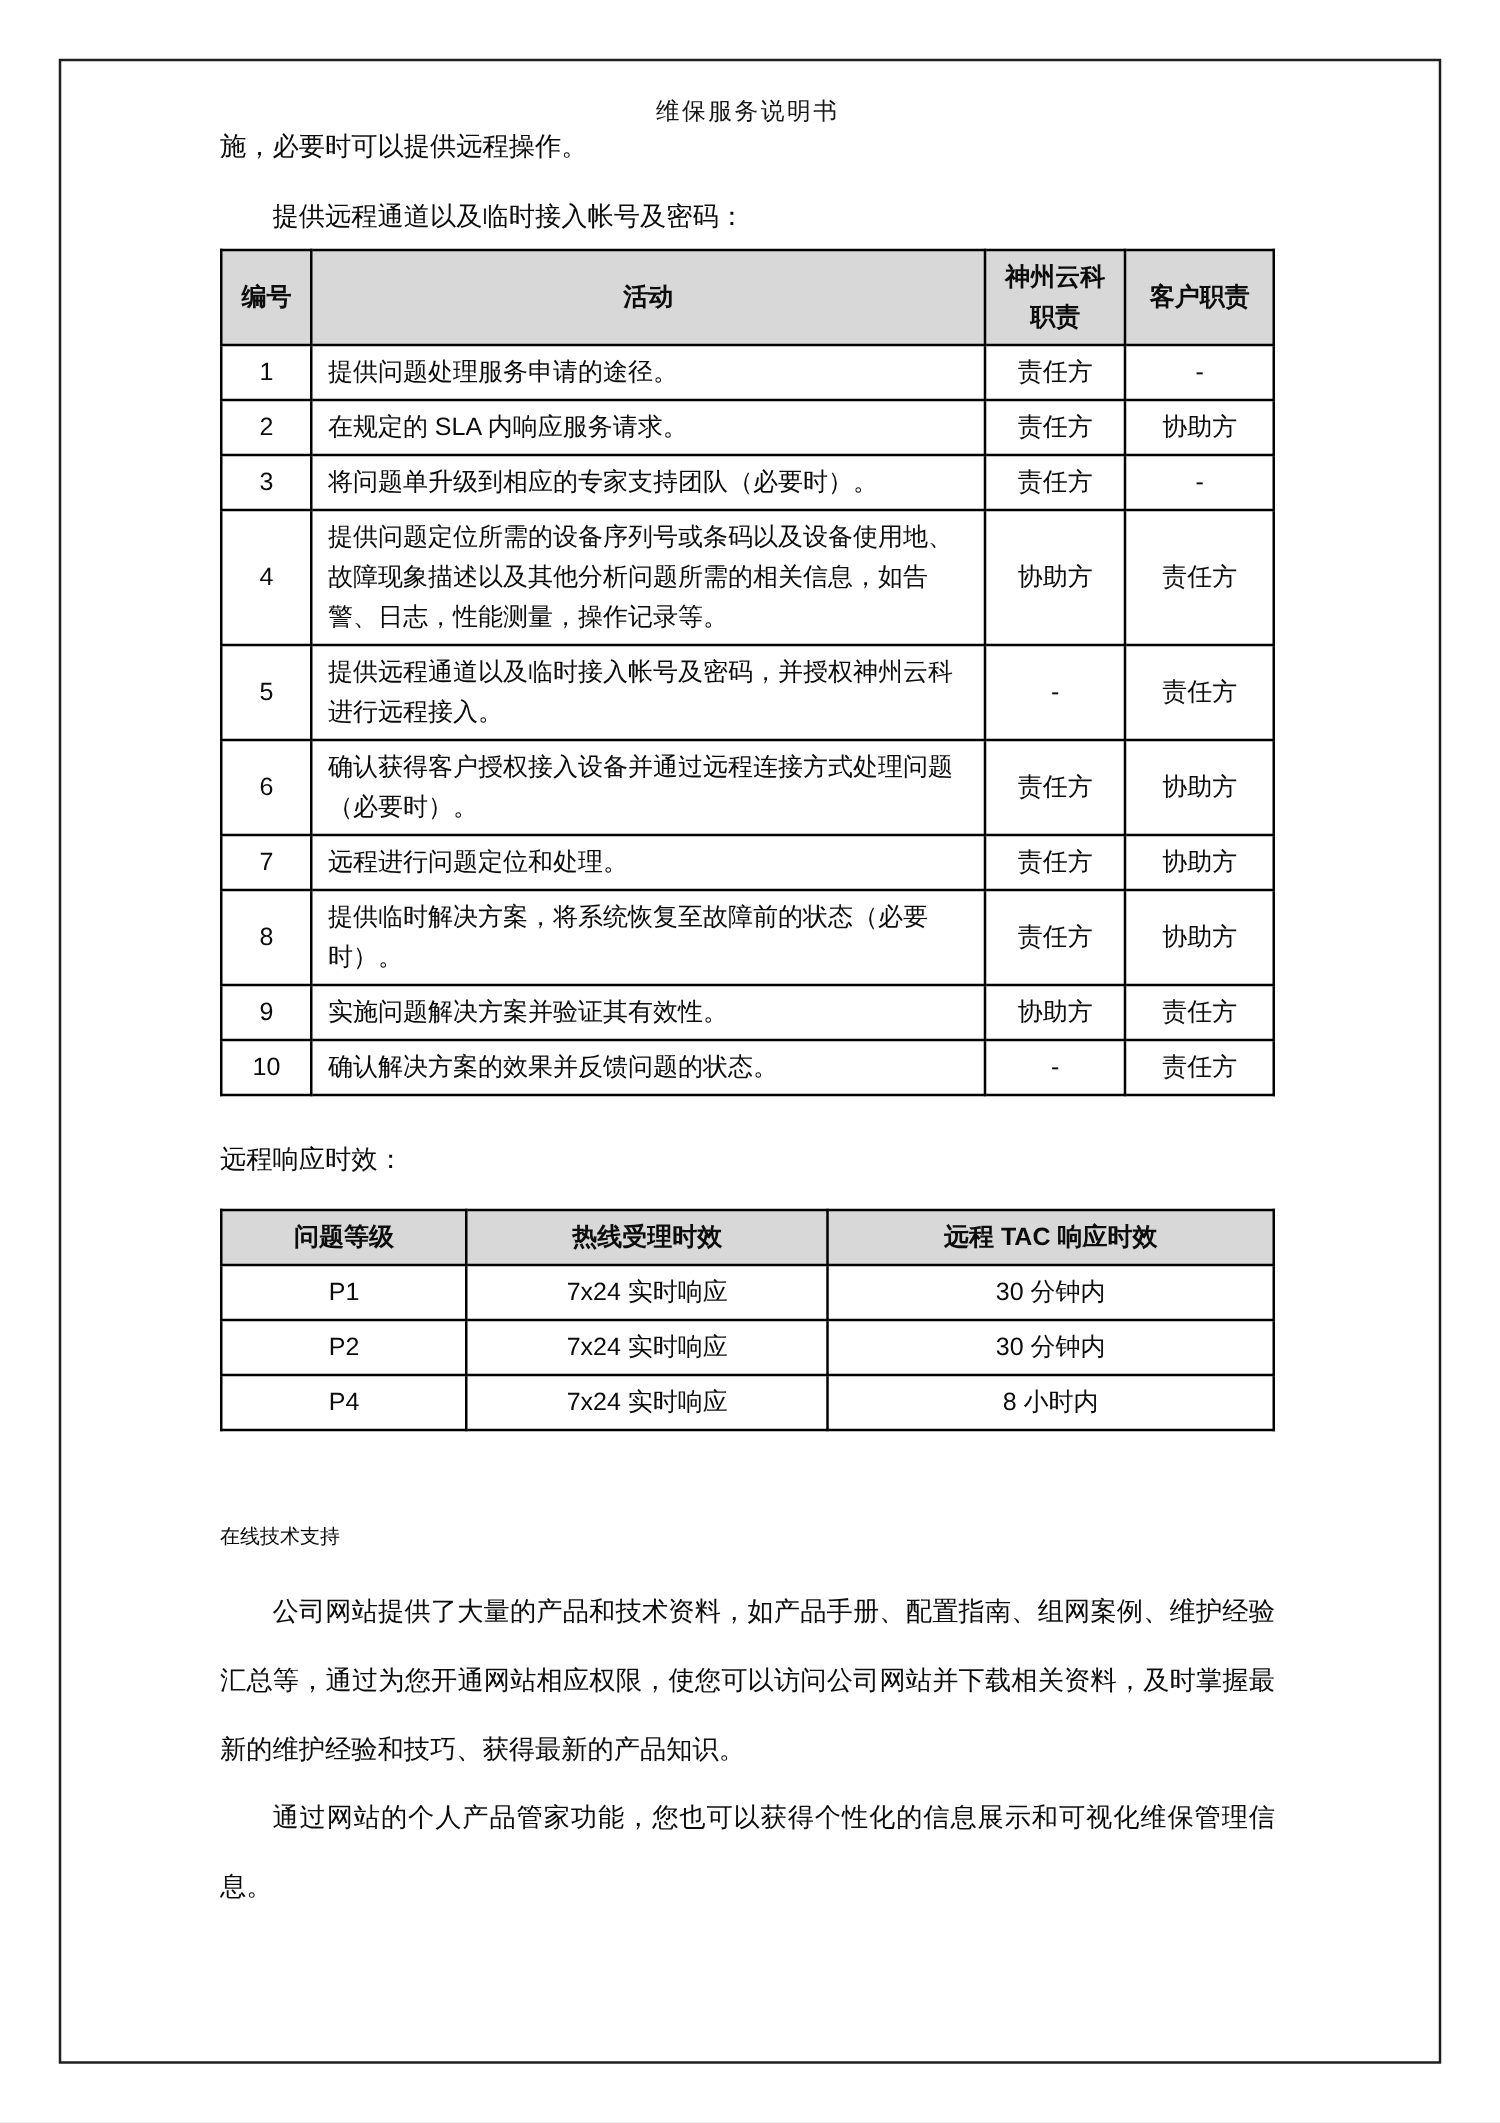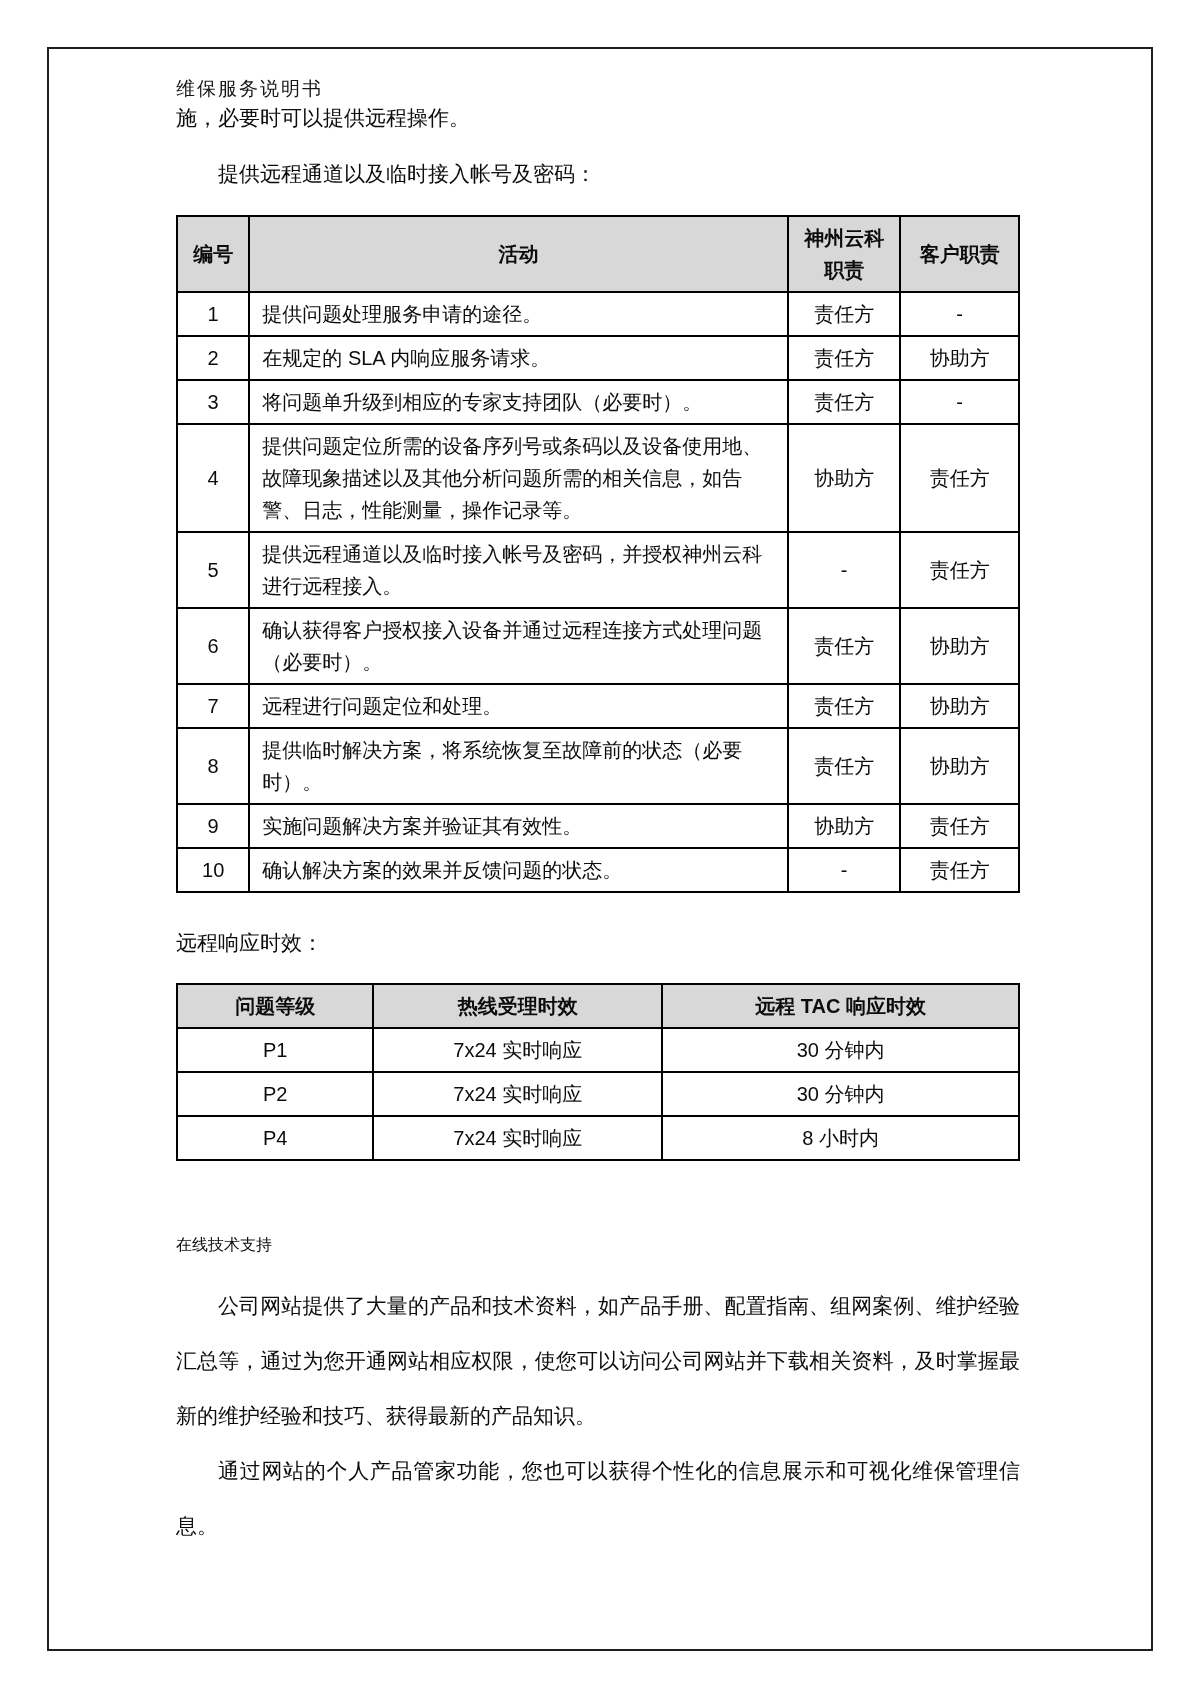--- a/index.html
+++ b/index.html
@@ -18,37 +18,37 @@
     position:absolute; left:47px; top:47px; right:47px; bottom:47px;
     border:2px solid #1f1f1f;
     pointer-events:none;
   }
 
   .content {
     position:absolute; left:176px; top:60px; width:844px;
   }
 
   .doc-header {
-    text-align:left;
+    text-align:center;
     font-family:Liberation Mono, monospace;
     font-size:19px; letter-spacing:2px; color:#161616;
     margin-top:16px;
   }
 
   .lead {
     font-size:21px; line-height:1.5; color:#0c0c0c;
   }
   .table1-caption {
     margin-top:24px;
     font-size:21px; line-height:1.5; color:#0c0c0c;
     text-indent:2em;
   }
 
   table { border-collapse:collapse; width:844px; table-layout:fixed; }
-  .tbl { margin-top:26px; border:2px solid #000; }
+  .tbl { margin-top:10px; border:2px solid #000; }
   .tbl th, .tbl td {
     border:2px solid #000;
     font-size:20px; line-height:32px;
     padding:5px 12px;
     vertical-align:middle;
     color:#0c0c0c;
   }
   .tbl th { background:#d8d8d8; font-weight:bold; text-align:center; }
   .tbl td { background:#fff; }
 

